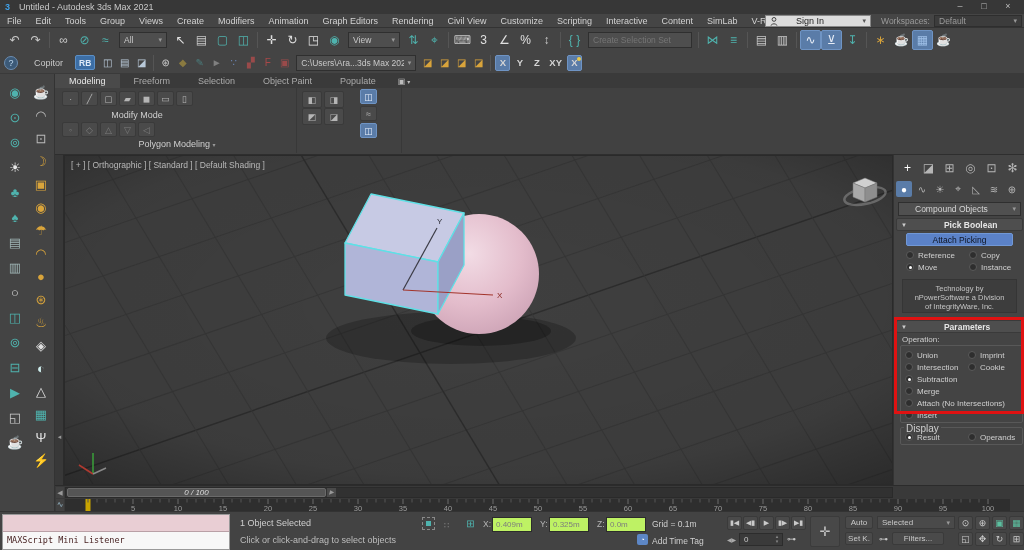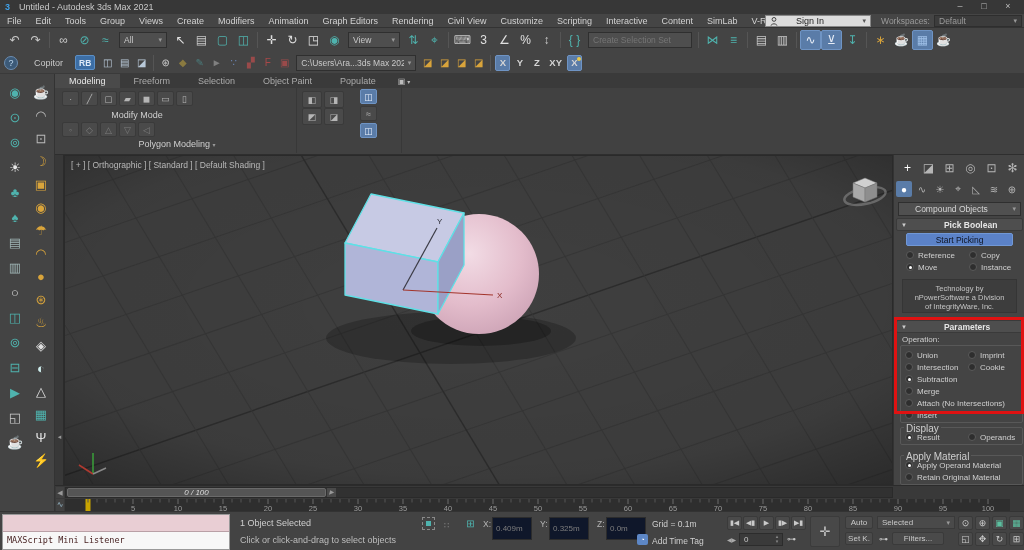--- a/index.html
+++ b/index.html
@@ -101,21 +101,21 @@
 
   
   .statusbar{position:absolute;left:0;top:511px;width:1024px;height:39px;background:#434343;border-top:1px solid #333;}
   .listener{position:absolute;left:2px;top:2px;width:228px;height:36px;border:1px solid #999;}
   .listener .pink{height:17px;background:#e9ced4;border-bottom:1px solid #b9a0a6;}
   .listener .white{height:17px;background:#f7f7f7;color:#4a2525;font-family:"DejaVu Sans Mono",monospace;font-size:8.5px;padding:3px 0 0 4px;}
   .stat-line{position:absolute;left:240px;top:6px;color:#cfcfcf;font-size:9px;}
   .prompt-line{position:absolute;left:240px;top:23px;color:#bdbdbd;font-size:9px;}
   .sb-icon{position:absolute;width:13px;height:13px;display:flex;align-items:center;justify-content:center;font-size:10px;}
   .coord-label{position:absolute;top:7px;color:#b5b5b5;font-size:8.5px;}
-  .coord-field{position:absolute;top:5px;width:40px;height:23px;background:#0f172a;border:1px solid #2c2c2c;color:#7d7d7d;font-size:8px;padding:0 3px;font-family:"Liberation Sans",sans-serif;}
+  .coord-field{position:absolute;top:5px;width:40px;height:15px;background:#bef264;border:1px solid #2c2c2c;color:#7d7d7d;font-size:8px;padding:0 3px;font-family:"Liberation Sans",sans-serif;}
   .grid-label{position:absolute;left:652px;top:7px;color:#cfcfcf;font-size:8.5px;}
   .timetag-icon{position:absolute;left:637px;top:22px;width:11px;height:11px;background:#5d87c6;color:#fff;font-size:7px;display:flex;align-items:center;justify-content:center;border-radius:2px;}
   .timetag-label{position:absolute;left:652px;top:24px;color:#cfcfcf;font-size:8.5px;}
   .pb-group{position:absolute;left:727px;top:4px;display:flex;}
   .pb-btn{width:15px;height:14px;background:#4a4a4a;border:1px solid #3a3a3a;border-radius:2px;color:#c9c9c9;font-size:7px;display:flex;align-items:center;justify-content:center;margin-right:1px;}
   .frame-steppers{position:absolute;left:727px;top:24px;color:#aaa;font-size:6px;}
   .frame-field{position:absolute;left:739px;top:21px;width:44px;height:13px;background:#3a3a3a;border:1px solid #2c2c2c;color:#c9c9c9;font-size:8px;display:flex;align-items:center;padding:0 10px 0 4px;}
   .spin{position:absolute;right:1px;top:0;width:8px;height:11px;color:#888;font-size:5px;line-height:5px;text-align:center;}
   .key-mini{position:absolute;left:787px;top:22px;color:#c9c9c9;font-size:9px;}
   .bigkey{position:absolute;left:810px;top:4px;width:30px;height:31px;background:#484848;border:1px solid #3b3b3b;border-radius:2px;color:#c4c4c4;font-size:13px;display:flex;align-items:center;justify-content:center;}
@@ -476,21 +476,21 @@
       </div>
     <div class="cp-dd">
       <span style="flex:1;margin-left:12px;">Compound Objects</span>
       <span class="arrow">▾</span>
     </div>
 
     <div class="rollout" style="top:63px;">
       <span class="tri">▼</span>
       <span>Pick Boolean</span>
     </div>
-    <div class="btn-blue">Start Picking</div>
+    <div class="btn-blue">Attach Picking</div>
     <div class="radio-grid" style="position:absolute;left:12px;top:95px;width:112px;" id="pick-radios">
         <div class="radio-row">
           <span class="radio"></span>
           <span class="radio-label">Reference</span>
         </div>
         <div class="radio-row">
           <span class="radio"></span>
           <span class="radio-label">Copy</span>
         </div>
         <div class="radio-row">
@@ -557,33 +557,20 @@
             <span class="radio on"></span>
             <span class="radio-label">Result</span>
           </div>
           <div class="radio-row">
             <span class="radio"></span>
             <span class="radio-label">Operands</span>
           </div>
         </div>
     </div>
 
-    <div class="group" style="position:absolute;left:1px;top:300px;width:123px;">
-      <div class="group-title">Apply Material</div>
-      <div class="radio-grid" id="material-radios">
-          <div class="radio-row full">
-            <span class="radio on"></span>
-            <span class="radio-label">Apply Operand Material</span>
-          </div>
-          <div class="radio-row full">
-            <span class="radio"></span>
-            <span class="radio-label">Retain Original Material</span>
-          </div>
-        </div>
-    </div>
 
     <div class="red-highlight"></div>
   </div>
 
   <div class="timeline">
     <div class="tl-prev">◀</div>
     <div class="tl-curve">∿</div>
     <div class="tl-track">
       <div class="tl-handle">0 / 100</div>
       <div class="tl-next">▶</div>

